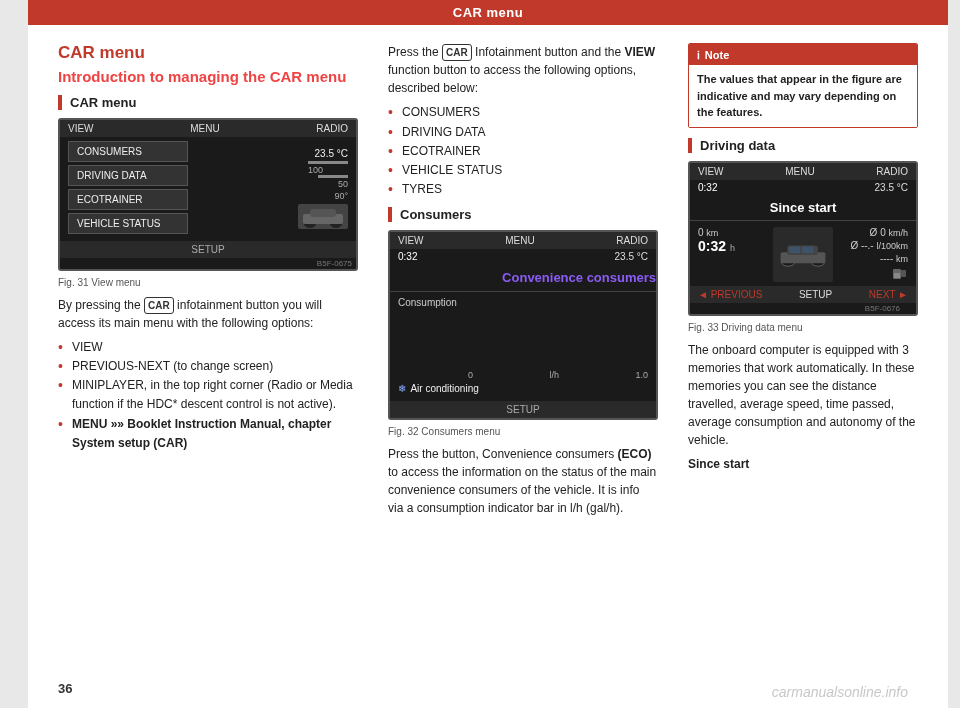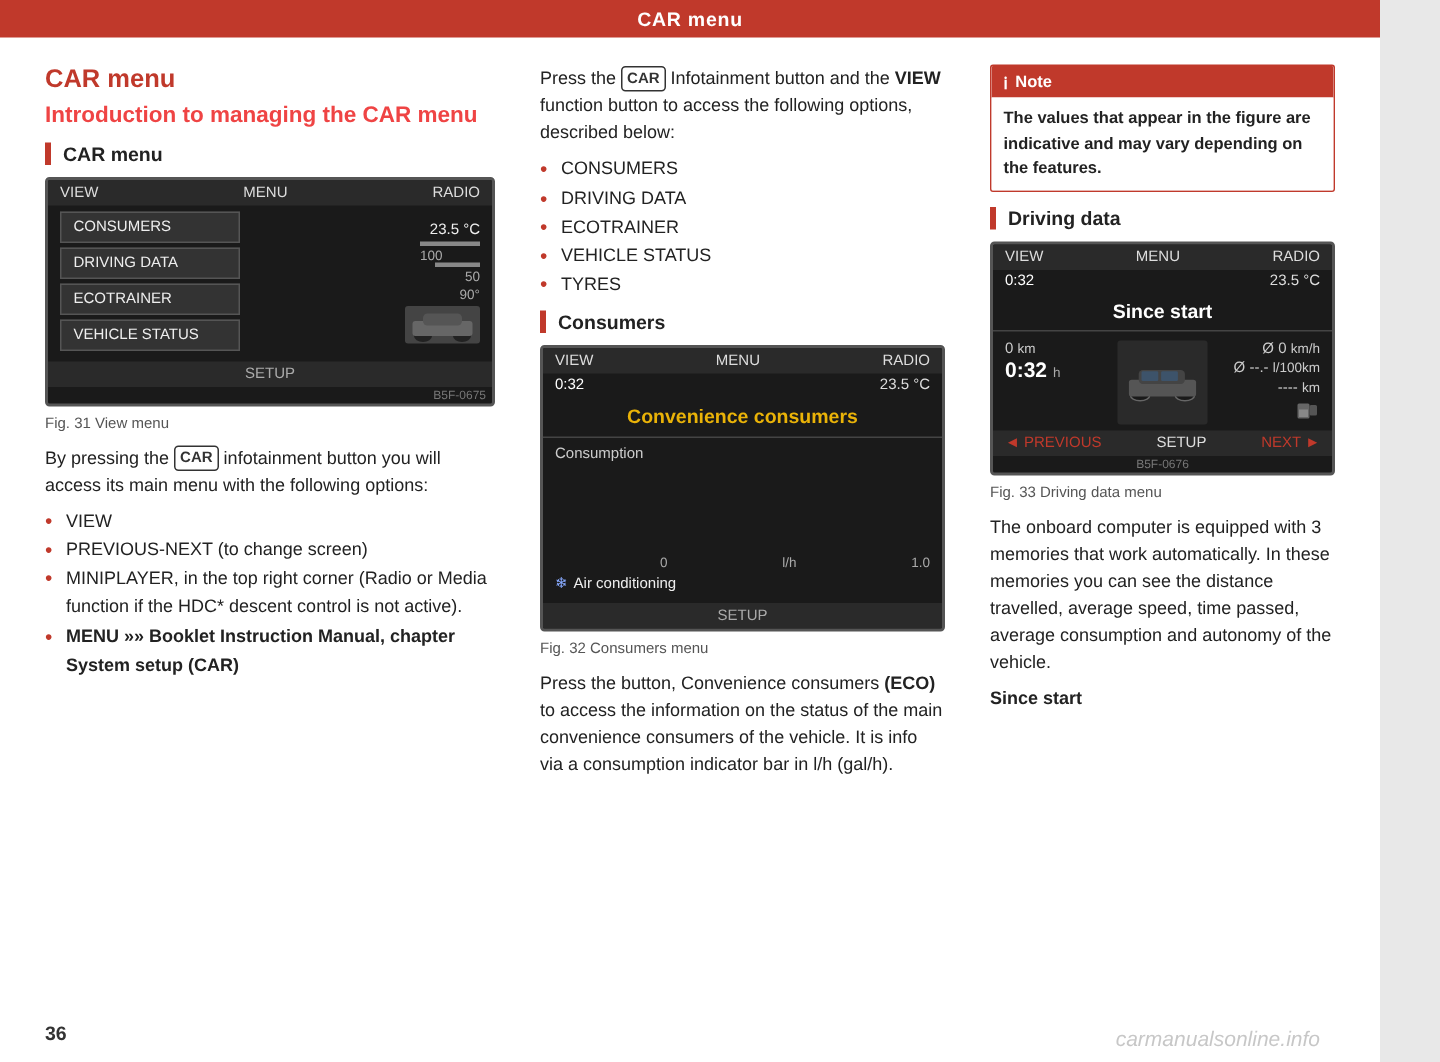--- a/index.html
+++ b/index.html
@@ -9,20 +9,21 @@
       width: 960px;
       min-height: 708px;
       font-size: 13px;
       color: #222;
     }
     .page-container {
       background: #fff;
       width: 920px;
       min-height: 708px;
       position: relative;
+      margin-left: 28px;
     }
     .top-bar {
       background: #c0392b;
       color: #fff;
       text-align: center;
       padding: 5px 0;
       font-size: 13px;
       font-weight: bold;
       letter-spacing: 0.5px;
     }
@@ -171,25 +172,25 @@
     }
     .consumers-screen-top {
       display: flex;
       justify-content: space-between;
       background: #2a2a2a;
       padding: 3px 8px;
       font-size: 10px;
       color: #ddd;
     }
     .consumers-screen-title {
-      text-align: center;
+      text-align: right;
       padding: 6px 0 4px 0;
       font-size: 13px;
       font-weight: bold;
-      color: #eab308;
+      color: #8b5cf6;
     }
     .consumption-row {
       display: flex;
       align-items: flex-start;
       padding: 3px 8px;
       font-size: 10px;
       flex-direction: column;
     }
     .consumption-label {
       flex: 0 0 70px;
@@ -506,21 +507,21 @@
                 <rect x="9" y="2" width="5" height="7" rx="1" fill="#555"></rect>
               </svg>
             </div>
           </div>
         </div>
         <div class="driving-screen-bottom">
           <span class="prev-btn">◄ PREVIOUS</span>
           <span>SETUP</span>
           <span class="next-btn">NEXT ►</span>
         </div>
-        <div style="font-size:8px;color:#777;text-align:center;padding:1px 4px;">B5F-0676</div>
+        <div style="font-size:8px;color:#777;text-align:right;padding:1px 16px;">B5F-0676</div>
       </div>
 
       <div class="fig-caption">
         <span>Fig. 33</span>
         <span> </span>
         <span>Driving data menu</span>
       </div>
 
       <p class="body-text">The onboard computer is equipped with 3 memories that work automatically. In these memories you can see the distance travelled, average speed, time passed, average consumption and autonomy of the vehicle.</p>
 

